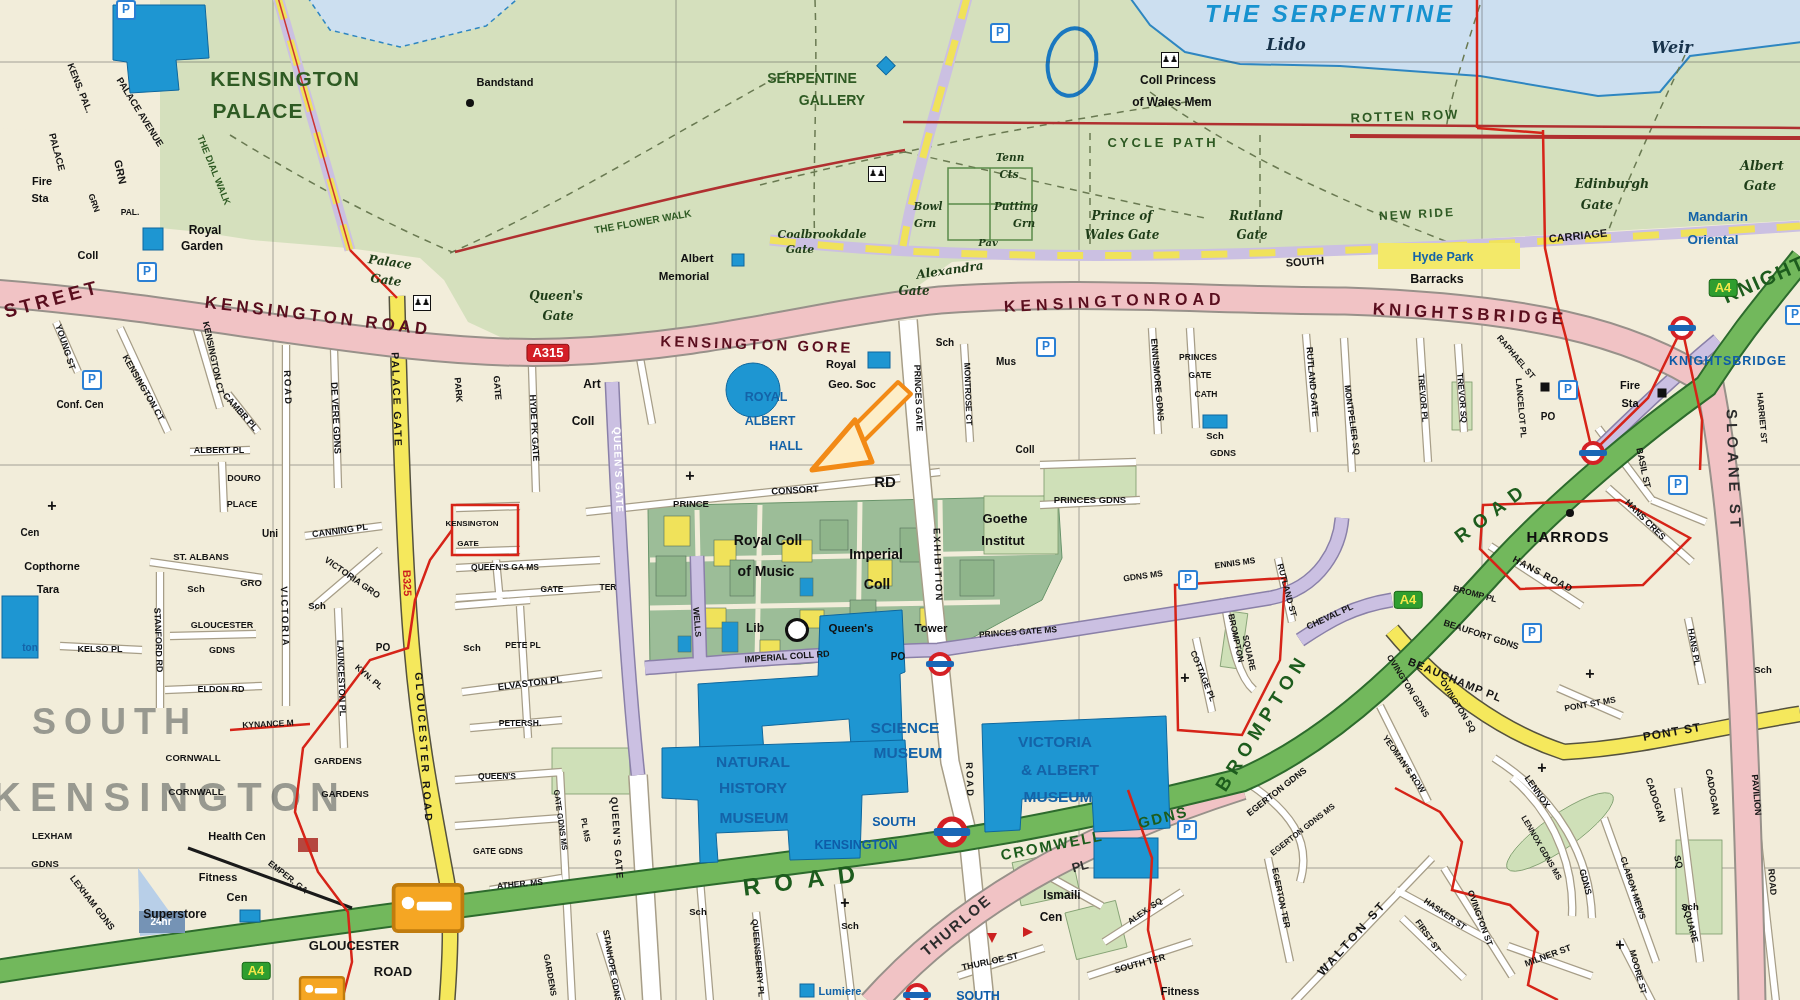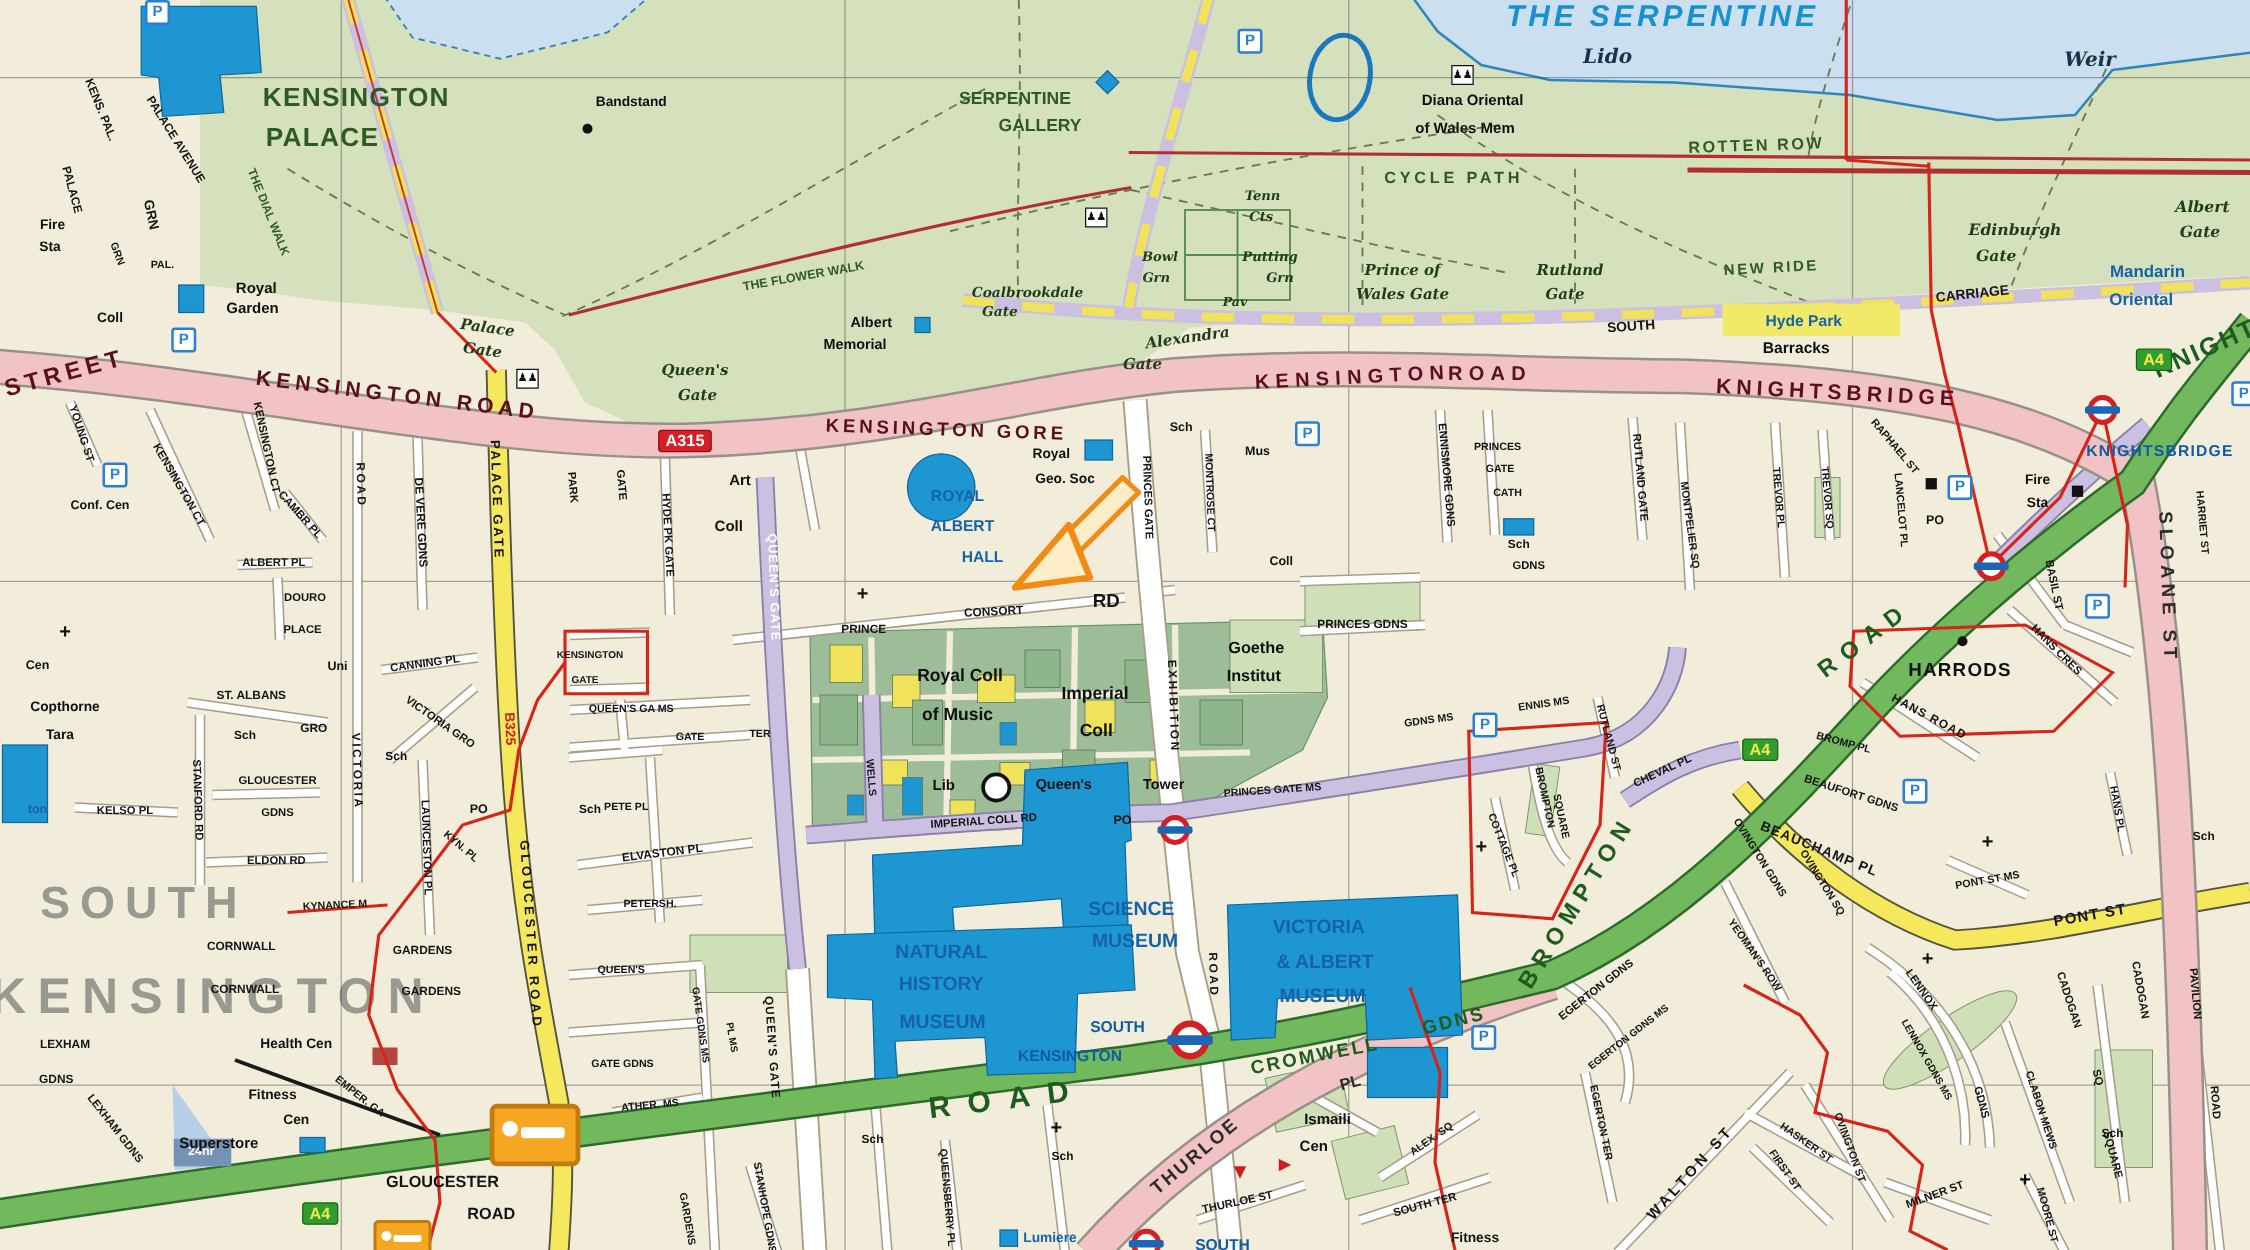--- a/index.html
+++ b/index.html
@@ -219,21 +219,21 @@
       <div class="lbl poi" style="left: 88px; top: 255px; font-size: 11px; transform: translate(-50%, -50%) rotate(0deg);">Coll</div>
       <div class="lbl poi" style="left: 505px; top: 82px; font-size: 11px; transform: translate(-50%, -50%) rotate(0deg);">Bandstand</div>
       <div class="lbl pk" style="left: 812px; top: 78px; font-size: 14px; transform: translate(-50%, -50%) rotate(0deg);">SERPENTINE</div>
       <div class="lbl pk" style="left: 832px; top: 100px; font-size: 14px; transform: translate(-50%, -50%) rotate(0deg);">GALLERY</div>
       <div class="lbl pk" style="left: 643px; top: 222px; font-size: 10px; transform: translate(-50%, -50%) rotate(-10deg);">THE FLOWER WALK</div>
       <div class="lbl it" style="left: 822px; top: 234px; font-size: 11px; transform: translate(-50%, -50%) rotate(0deg);">Coalbrookdale</div>
       <div class="lbl it" style="left: 800px; top: 249px; font-size: 11px; transform: translate(-50%, -50%) rotate(0deg);">Gate</div>
       <div class="lbl water" style="left: 1330px; top: 14px; font-size: 24px; letter-spacing: 3px; transform: translate(-50%, -50%) rotate(0deg);">THE SERPENTINE</div>
       <div class="lbl it2" style="left: 1286px; top: 45px; font-size: 16px; transform: translate(-50%, -50%) rotate(0deg);">Lido</div>
       <div class="lbl it2" style="left: 1672px; top: 48px; font-size: 16px; transform: translate(-50%, -50%) rotate(0deg);">Weir</div>
-      <div class="lbl poi" style="left: 1178px; top: 80px; font-size: 12px; transform: translate(-50%, -50%) rotate(0deg);">Diana Oriental</div>
+      <div class="lbl poi" style="left: 1178px; top: 80px; font-size: 12px; transform: translate(-50%, -50%) rotate(0deg);">Coll Princess</div>
       <div class="lbl poi" style="left: 1172px; top: 102px; font-size: 12px; transform: translate(-50%, -50%) rotate(0deg);">of Wales Mem</div>
       <div class="lbl pk" style="left: 1163px; top: 142px; font-size: 13px; letter-spacing: 3px; transform: translate(-50%, -50%) rotate(0deg);">CYCLE PATH</div>
       <div class="lbl pk" style="left: 1405px; top: 116px; font-size: 13px; letter-spacing: 2px; transform: translate(-50%, -50%) rotate(-2deg);">ROTTEN ROW</div>
       <div class="lbl pk" style="left: 1417px; top: 214px; font-size: 12px; letter-spacing: 2px; transform: translate(-50%, -50%) rotate(-3deg);">NEW RIDE</div>
       <div class="lbl it" style="left: 1010px; top: 157px; font-size: 10.5px; transform: translate(-50%, -50%) rotate(0deg);">Tenn</div>
       <div class="lbl it" style="left: 1009px; top: 174px; font-size: 10.5px; transform: translate(-50%, -50%) rotate(0deg);">Cts</div>
       <div class="lbl it" style="left: 1016px; top: 206px; font-size: 10.5px; transform: translate(-50%, -50%) rotate(0deg);">Putting</div>
       <div class="lbl it" style="left: 1024px; top: 223px; font-size: 10.5px; transform: translate(-50%, -50%) rotate(0deg);">Grn</div>
       <div class="lbl it" style="left: 928px; top: 206px; font-size: 10.5px; transform: translate(-50%, -50%) rotate(0deg);">Bowl</div>
       <div class="lbl it" style="left: 925px; top: 223px; font-size: 10.5px; transform: translate(-50%, -50%) rotate(0deg);">Grn</div>
@@ -348,21 +348,21 @@
       <div class="lbl poi" style="left: 945px; top: 343px; font-size: 10px; transform: translate(-50%, -50%) rotate(0deg);">Sch</div>
       <div class="lbl poi" style="left: 1006px; top: 362px; font-size: 10px; transform: translate(-50%, -50%) rotate(0deg);">Mus</div>
       <div class="lbl poi" style="left: 1025px; top: 450px; font-size: 10px; transform: translate(-50%, -50%) rotate(0deg);">Coll</div>
       <div class="lbl st" style="left: 1223px; top: 453px; font-size: 9px; transform: translate(-50%, -50%) rotate(0deg);">GDNS</div>
       <div class="lbl st" style="left: 1090px; top: 500px; font-size: 9.5px; transform: translate(-50%, -50%) rotate(0deg);">PRINCES GDNS</div>
       <div class="lbl st" style="left: 1198px; top: 357px; font-size: 8.5px; transform: translate(-50%, -50%) rotate(0deg);">PRINCES</div>
       <div class="lbl st" style="left: 1200px; top: 375px; font-size: 8.5px; transform: translate(-50%, -50%) rotate(0deg);">GATE</div>
       <div class="lbl st" style="left: 1206px; top: 394px; font-size: 8.5px; transform: translate(-50%, -50%) rotate(0deg);">CATH</div>
       <div class="lbl poi" style="left: 1215px; top: 436px; font-size: 9.5px; transform: translate(-50%, -50%) rotate(0deg);">Sch</div>
       <div class="lbl poi" style="left: 472px; top: 648px; font-size: 9.5px; transform: translate(-50%, -50%) rotate(0deg);">Sch</div>
-      <div class="lbl st" style="left: 501px; top: 645px; font-size: 8.5px; transform: translate(-50%, -50%) rotate(0deg); text-align: right;">PETE PL</div>
+      <div class="lbl st" style="left: 523px; top: 645px; font-size: 8.5px; transform: translate(-50%, -50%) rotate(0deg); text-align: right;">PETE PL</div>
       <div class="lbl st" style="left: 505px; top: 567px; font-size: 8.5px; transform: translate(-50%, -50%) rotate(0deg);">QUEEN'S GA MS</div>
       <div class="lbl st" style="left: 552px; top: 589px; font-size: 8.5px; transform: translate(-50%, -50%) rotate(0deg);">GATE</div>
       <div class="lbl st" style="left: 608px; top: 587px; font-size: 8.5px; transform: translate(-50%, -50%) rotate(0deg);">TER</div>
       <div class="lbl st" style="left: 530px; top: 683px; font-size: 9.5px; transform: translate(-50%, -50%) rotate(-7deg);">ELVASTON PL</div>
       <div class="lbl st" style="left: 520px; top: 723px; font-size: 8.5px; transform: translate(-50%, -50%) rotate(0deg);">PETERSH.</div>
       <div class="lbl wt" style="left: 618px; top: 470px; font-size: 10px; letter-spacing: 1px; transform: translate(-50%, -50%) rotate(88deg);">QUEEN'S GATE</div>
       <div class="lbl st" style="left: 617px; top: 838px; font-size: 9.5px; letter-spacing: 1px; transform: translate(-50%, -50%) rotate(86deg);">QUEEN'S GATE</div>
       <div class="lbl st" style="left: 472px; top: 524px; font-size: 8px; transform: translate(-50%, -50%) rotate(0deg);">KENSINGTON</div>
       <div class="lbl st" style="left: 468px; top: 544px; font-size: 8px; transform: translate(-50%, -50%) rotate(0deg);">GATE</div>
       <div class="lbl poi" style="left: 768px; top: 540px; font-size: 14px; transform: translate(-50%, -50%) rotate(0deg);">Royal Coll</div>

